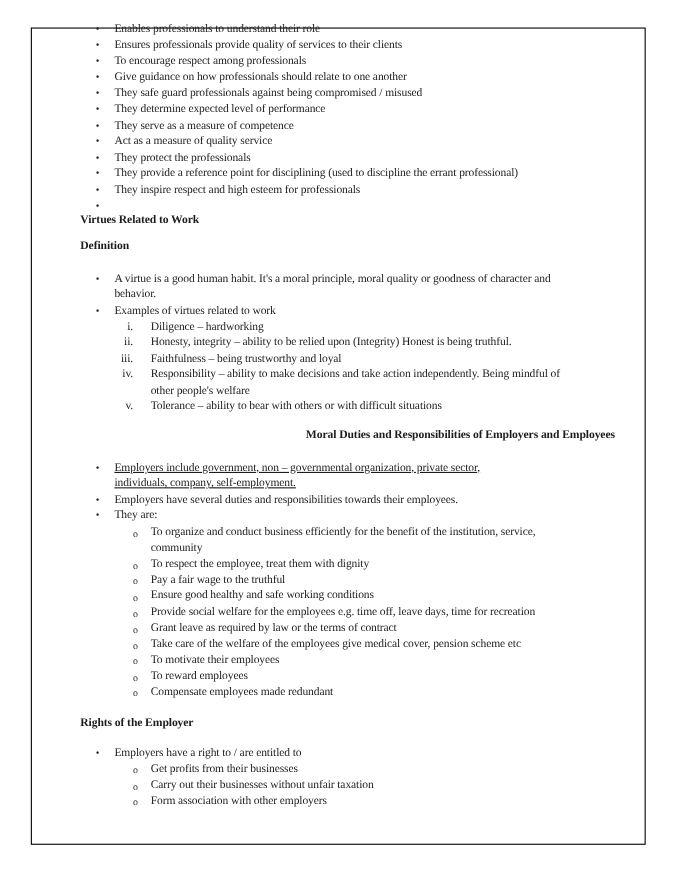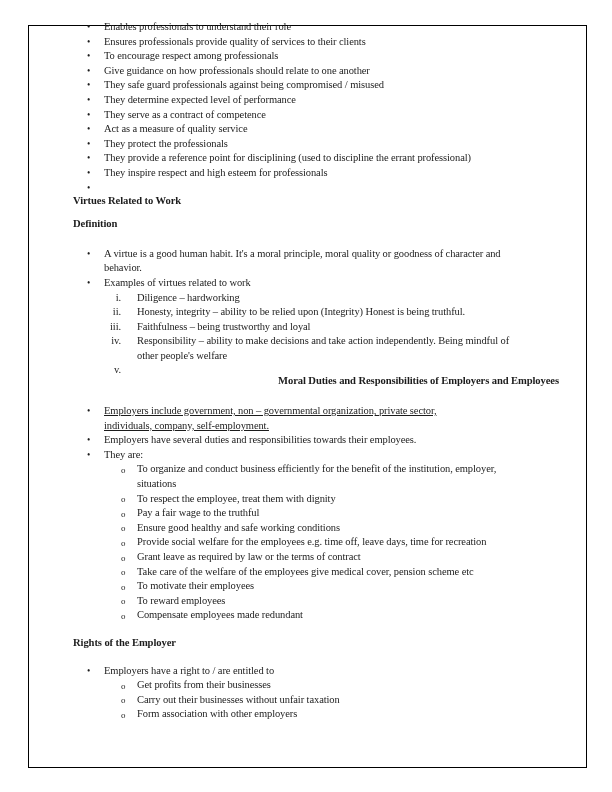--- a/index.html
+++ b/index.html
@@ -88,54 +88,54 @@
 
 <div class="content">
 
   <ul class="disc">
     <li><span class="marker">•</span><span>Enables professionals to understand their role</span></li>
     <li><span class="marker">•</span><span>Ensures professionals provide quality of services to their clients</span></li>
     <li><span class="marker">•</span><span>To encourage respect among professionals</span></li>
     <li><span class="marker">•</span><span>Give guidance on how professionals should relate to one another</span></li>
     <li><span class="marker">•</span><span>They safe guard professionals against being compromised / misused</span></li>
     <li><span class="marker">•</span><span>They determine expected level of performance</span></li>
-    <li><span class="marker">•</span><span>They serve as a contract of competence</span></li>
+    <li><span class="marker">•</span><span>They serve as a measure of competence</span></li>
     <li><span class="marker">•</span><span>Act as a measure of quality service</span></li>
     <li><span class="marker">•</span><span>They protect the professionals</span></li>
     <li><span class="marker">•</span><span>They provide a reference point for disciplining (used to discipline the errant professional)</span></li>
     <li><span class="marker">•</span><span>They inspire respect and high esteem for professionals</span></li>
     <li><span class="marker">•</span></li>
   </ul>
 
   <div class="heading mt13">Virtues Related to Work</div>
   <div class="heading mt9">Definition</div>
 
   <ul class="disc mt15">
     <li><span class="marker">•</span><span class="w420">A virtue is a good human habit. It's a moral principle, moral quality or goodness of character and behavior.</span></li>
     <li><span class="marker">•</span><span>Examples of virtues related to work</span></li>
   </ul>
 
   <ul class="roman">
     <li><span class="num">i.</span><span>Diligence – hardworking</span></li>
     <li><span class="num">ii.</span><span>Honesty, integrity – ability to be relied upon (Integrity) Honest is being truthful.</span></li>
     <li><span class="num">iii.</span><span>Faithfulness – being trustworthy and loyal</span></li>
     <li><span class="num">iv.</span><span class="w395">Responsibility – ability to make decisions and take action independently. Being mindful of other people's welfare</span></li>
-    <li><span class="num">v.</span></li>
+    <li><span class="num">v.</span><span>Tolerance – ability to bear with others or with difficult situations</span></li>
   </ul>
 
   <div class="heading mt11">Moral Duties and Responsibilities of Employers and Employees</div>
 
   <ul class="disc mt15">
     <li><span class="marker">•</span><span class="w350">Employers include government, non – governmental organization, private sector, individuals, company, self-employment.</span></li>
     <li><span class="marker">•</span><span>Employers have several duties and responsibilities towards their employees.</span></li>
     <li><span class="marker">•</span><span>They are:</span></li>
   </ul>
 
   <ul class="circle">
-    <li><span class="marker">o</span><span class="w390">To organize and conduct business efficiently for the benefit of the institution, employer, situations</span></li>
+    <li><span class="marker">o</span><span class="w390">To organize and conduct business efficiently for the benefit of the institution, service, community</span></li>
     <li><span class="marker">o</span><span>To respect the employee, treat them with dignity</span></li>
     <li><span class="marker">o</span><span>Pay a fair wage to the truthful</span></li>
     <li><span class="marker">o</span><span>Ensure good healthy and safe working conditions</span></li>
     <li><span class="marker">o</span><span>Provide social welfare for the employees e.g. time off, leave days, time for recreation</span></li>
     <li><span class="marker">o</span><span>Grant leave as required by law or the terms of contract</span></li>
     <li><span class="marker">o</span><span>Take care of the welfare of the employees give medical cover, pension scheme etc</span></li>
     <li><span class="marker">o</span><span>To motivate their employees</span></li>
     <li><span class="marker">o</span><span>To reward employees</span></li>
     <li><span class="marker">o</span><span>Compensate employees made redundant</span></li>
   </ul>

